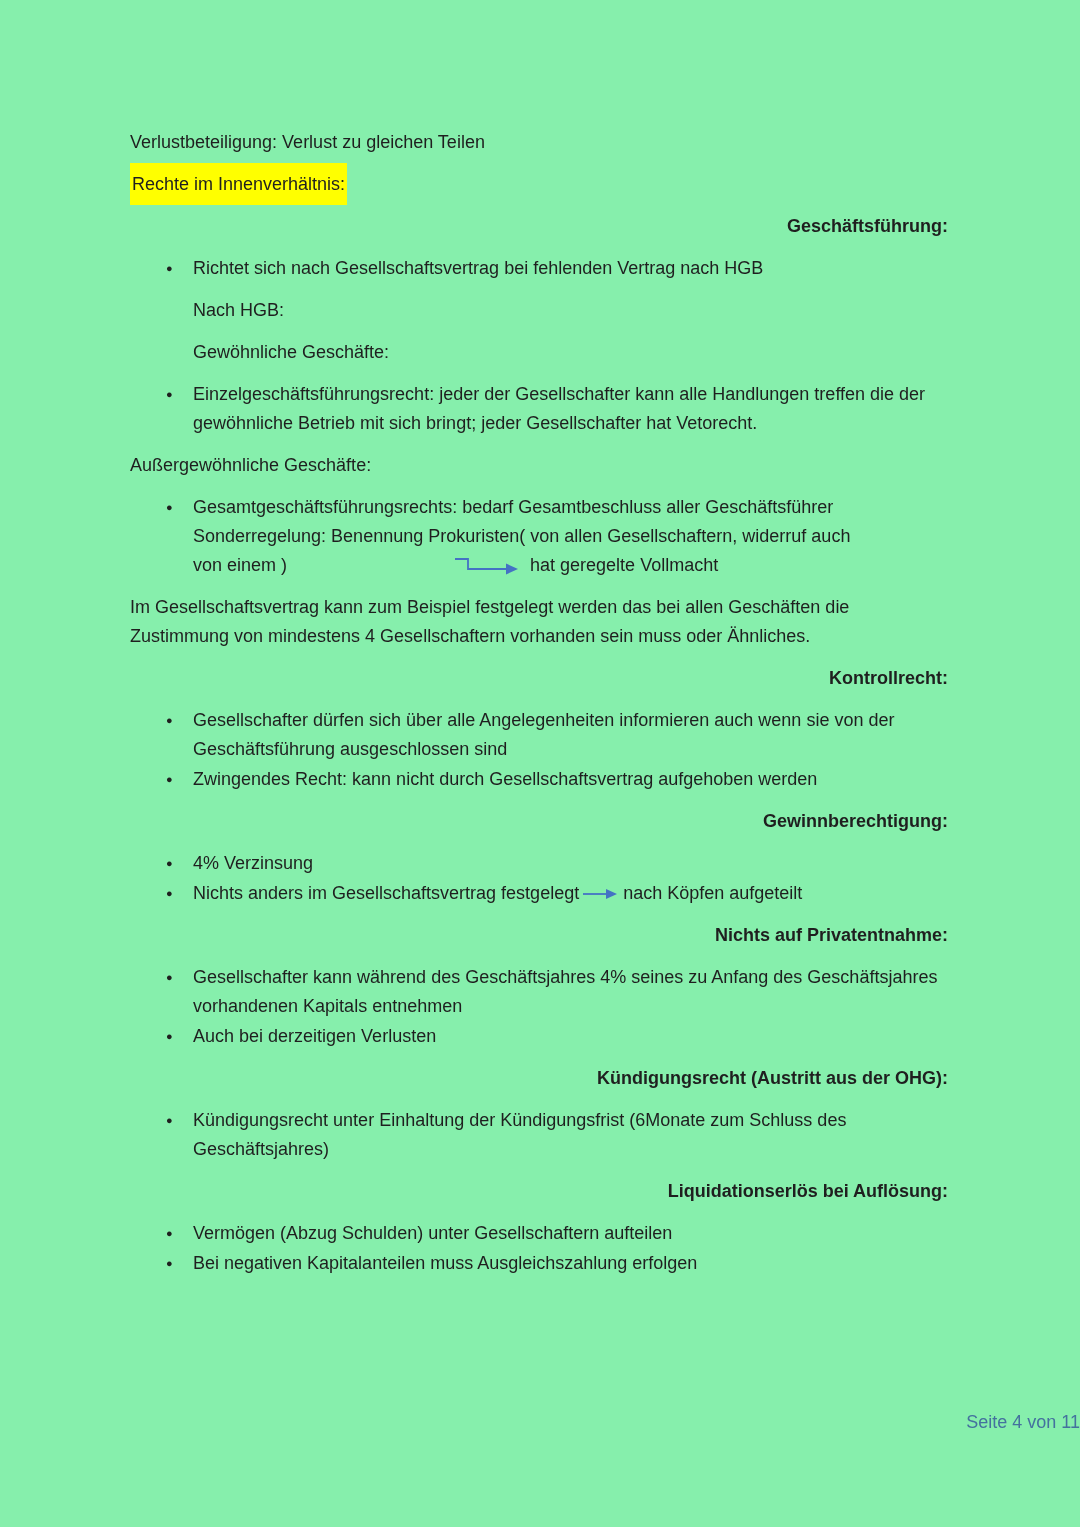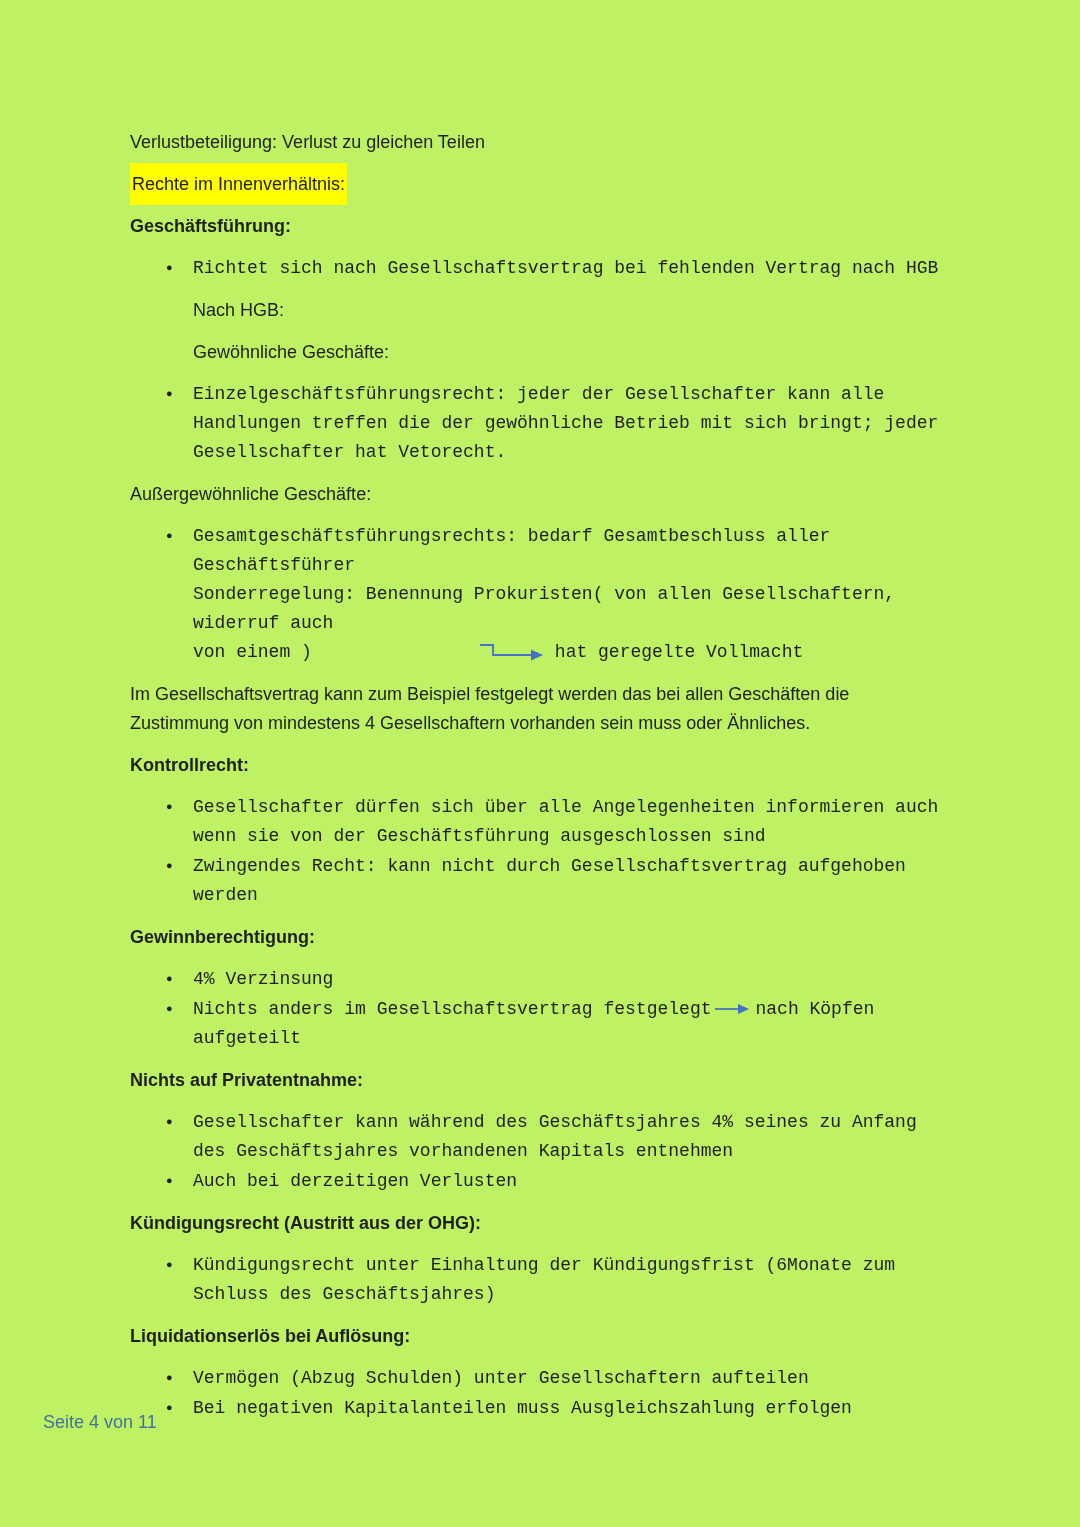--- a/index.html
+++ b/index.html
@@ -1,56 +1,55 @@
 <!DOCTYPE html>
 <html><head>
 <meta charset="utf-8">
 <style>
   * { box-sizing: border-box; }
   html, body { margin: 0; padding: 0; background: #ffffff; }
   .page {
     position: relative;
     width: 1080px;
     height: 1527px;
-    background: #bef264;
+    background: #86efac;
     font-family: "Liberation Sans", sans-serif;
     font-size: 18px;
     line-height: 29px;
     color: #1f1f1f;
     padding: 128px 132px 0 130px;
     overflow: hidden;
   }
   p { margin: 0 0 13px 0; }
-  .bold { font-weight: bold; }
+  .bold { font-weight: bold; text-align: right; }
   .indent { margin-left: 63px; }
   .hl { background: #ffff00; padding: 11px 2px; }
   ul.bullets { list-style: none; margin: 0 0 13px 0; padding: 0; }
-  ul.bullets > li { position: relative; padding-left: 63px; margin: 0 0 1px 0; font-family: Liberation Mono, monospace; }
+  ul.bullets > li { position: relative; padding-left: 63px; margin: 0 0 1px 0; }
   ul.bullets > li::before {
     content: "●";
     position: absolute;
     left: 36px;
     top: 0;
     font-size: 11px;
     line-height: 29px;
     color: #1f1f1f;
   }
   .annot-row { white-space: nowrap; }
   .arrow-svg { vertical-align: middle; }
   .elbow-arrow { margin: 0 6px 0 165px; }
   .inline-arrow { margin: 0 5px 0 3px; }
   .footer {
     position: absolute;
     top: 1408px;
     left: 0;
     width: 100%;
-    text-align: left;
+    text-align: right;
     color: #44719e;
     font-size: 18px;
-    padding-left: 43px;
   }
 </style>
 </head>
 <body>
 
 <div class="page">
 
   <p>Verlustbeteiligung: Verlust zu gleichen Teilen</p>
 
   <p><span class="hl">Rechte im Innenverhältnis:</span></p>

